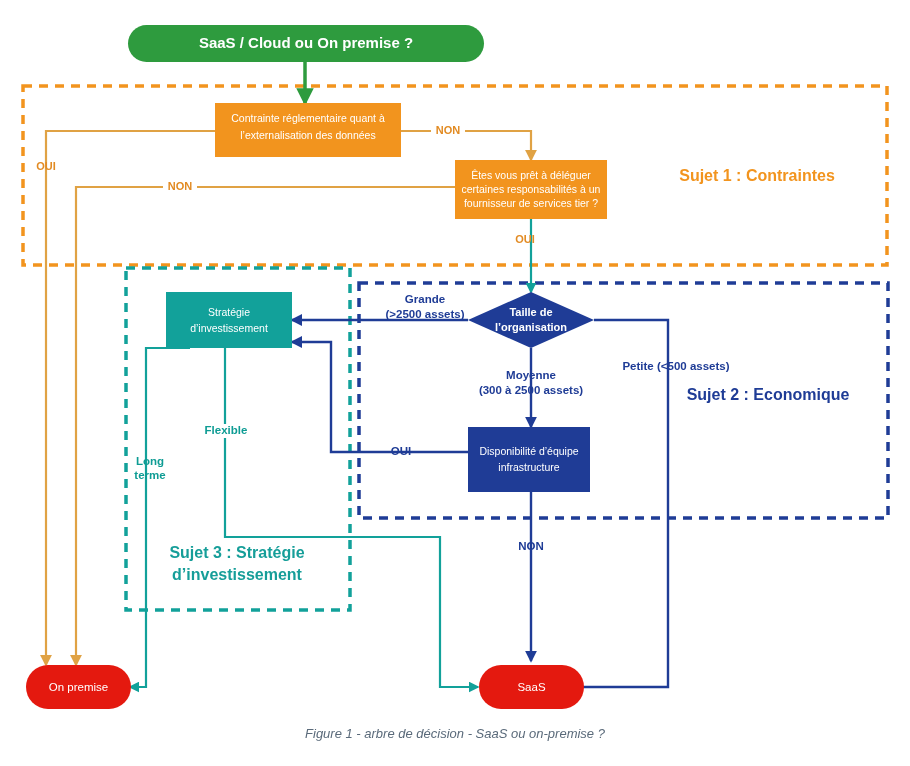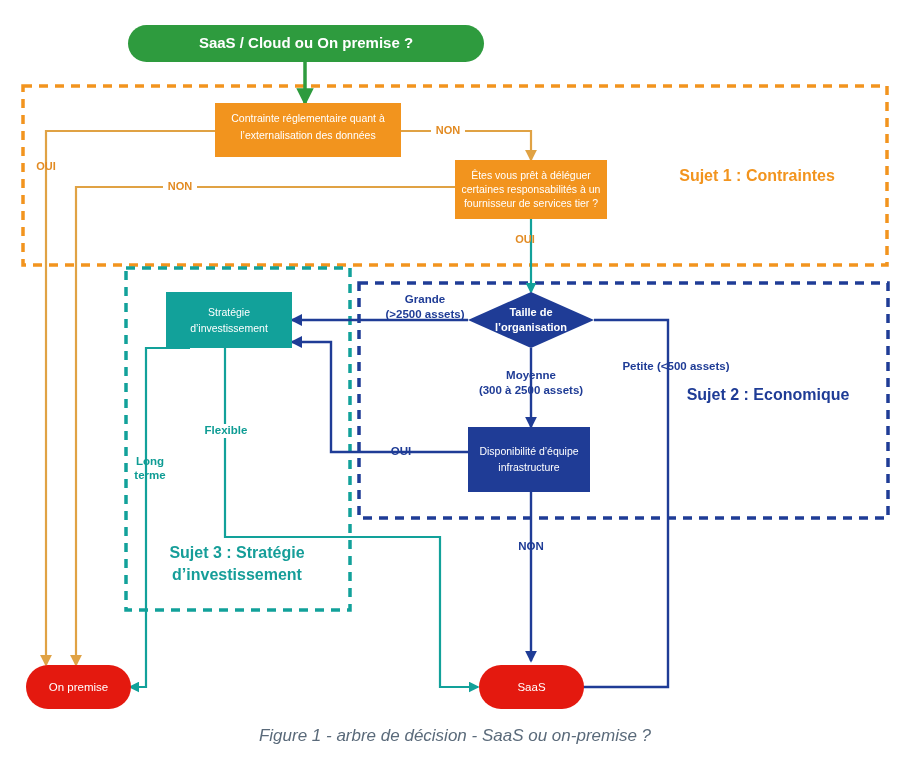--- a/index.html
+++ b/index.html
@@ -76,21 +76,21 @@
     font-weight: bold;
     text-anchor: middle;
   }
   .caption {
     position: absolute;
     left: 0;
     top: 726px;
     width: 910px;
     text-align: center;
     font-family: "Liberation Sans", sans-serif;
-    font-size: 17px;
+    font-size: 13px;
     font-style: italic;
     color: #5A6A7A;
   }
 </style>
 </head>
 <body>
 
 <div id="stage">
 
   <svg id="diagram" viewBox="0 0 910 766">

